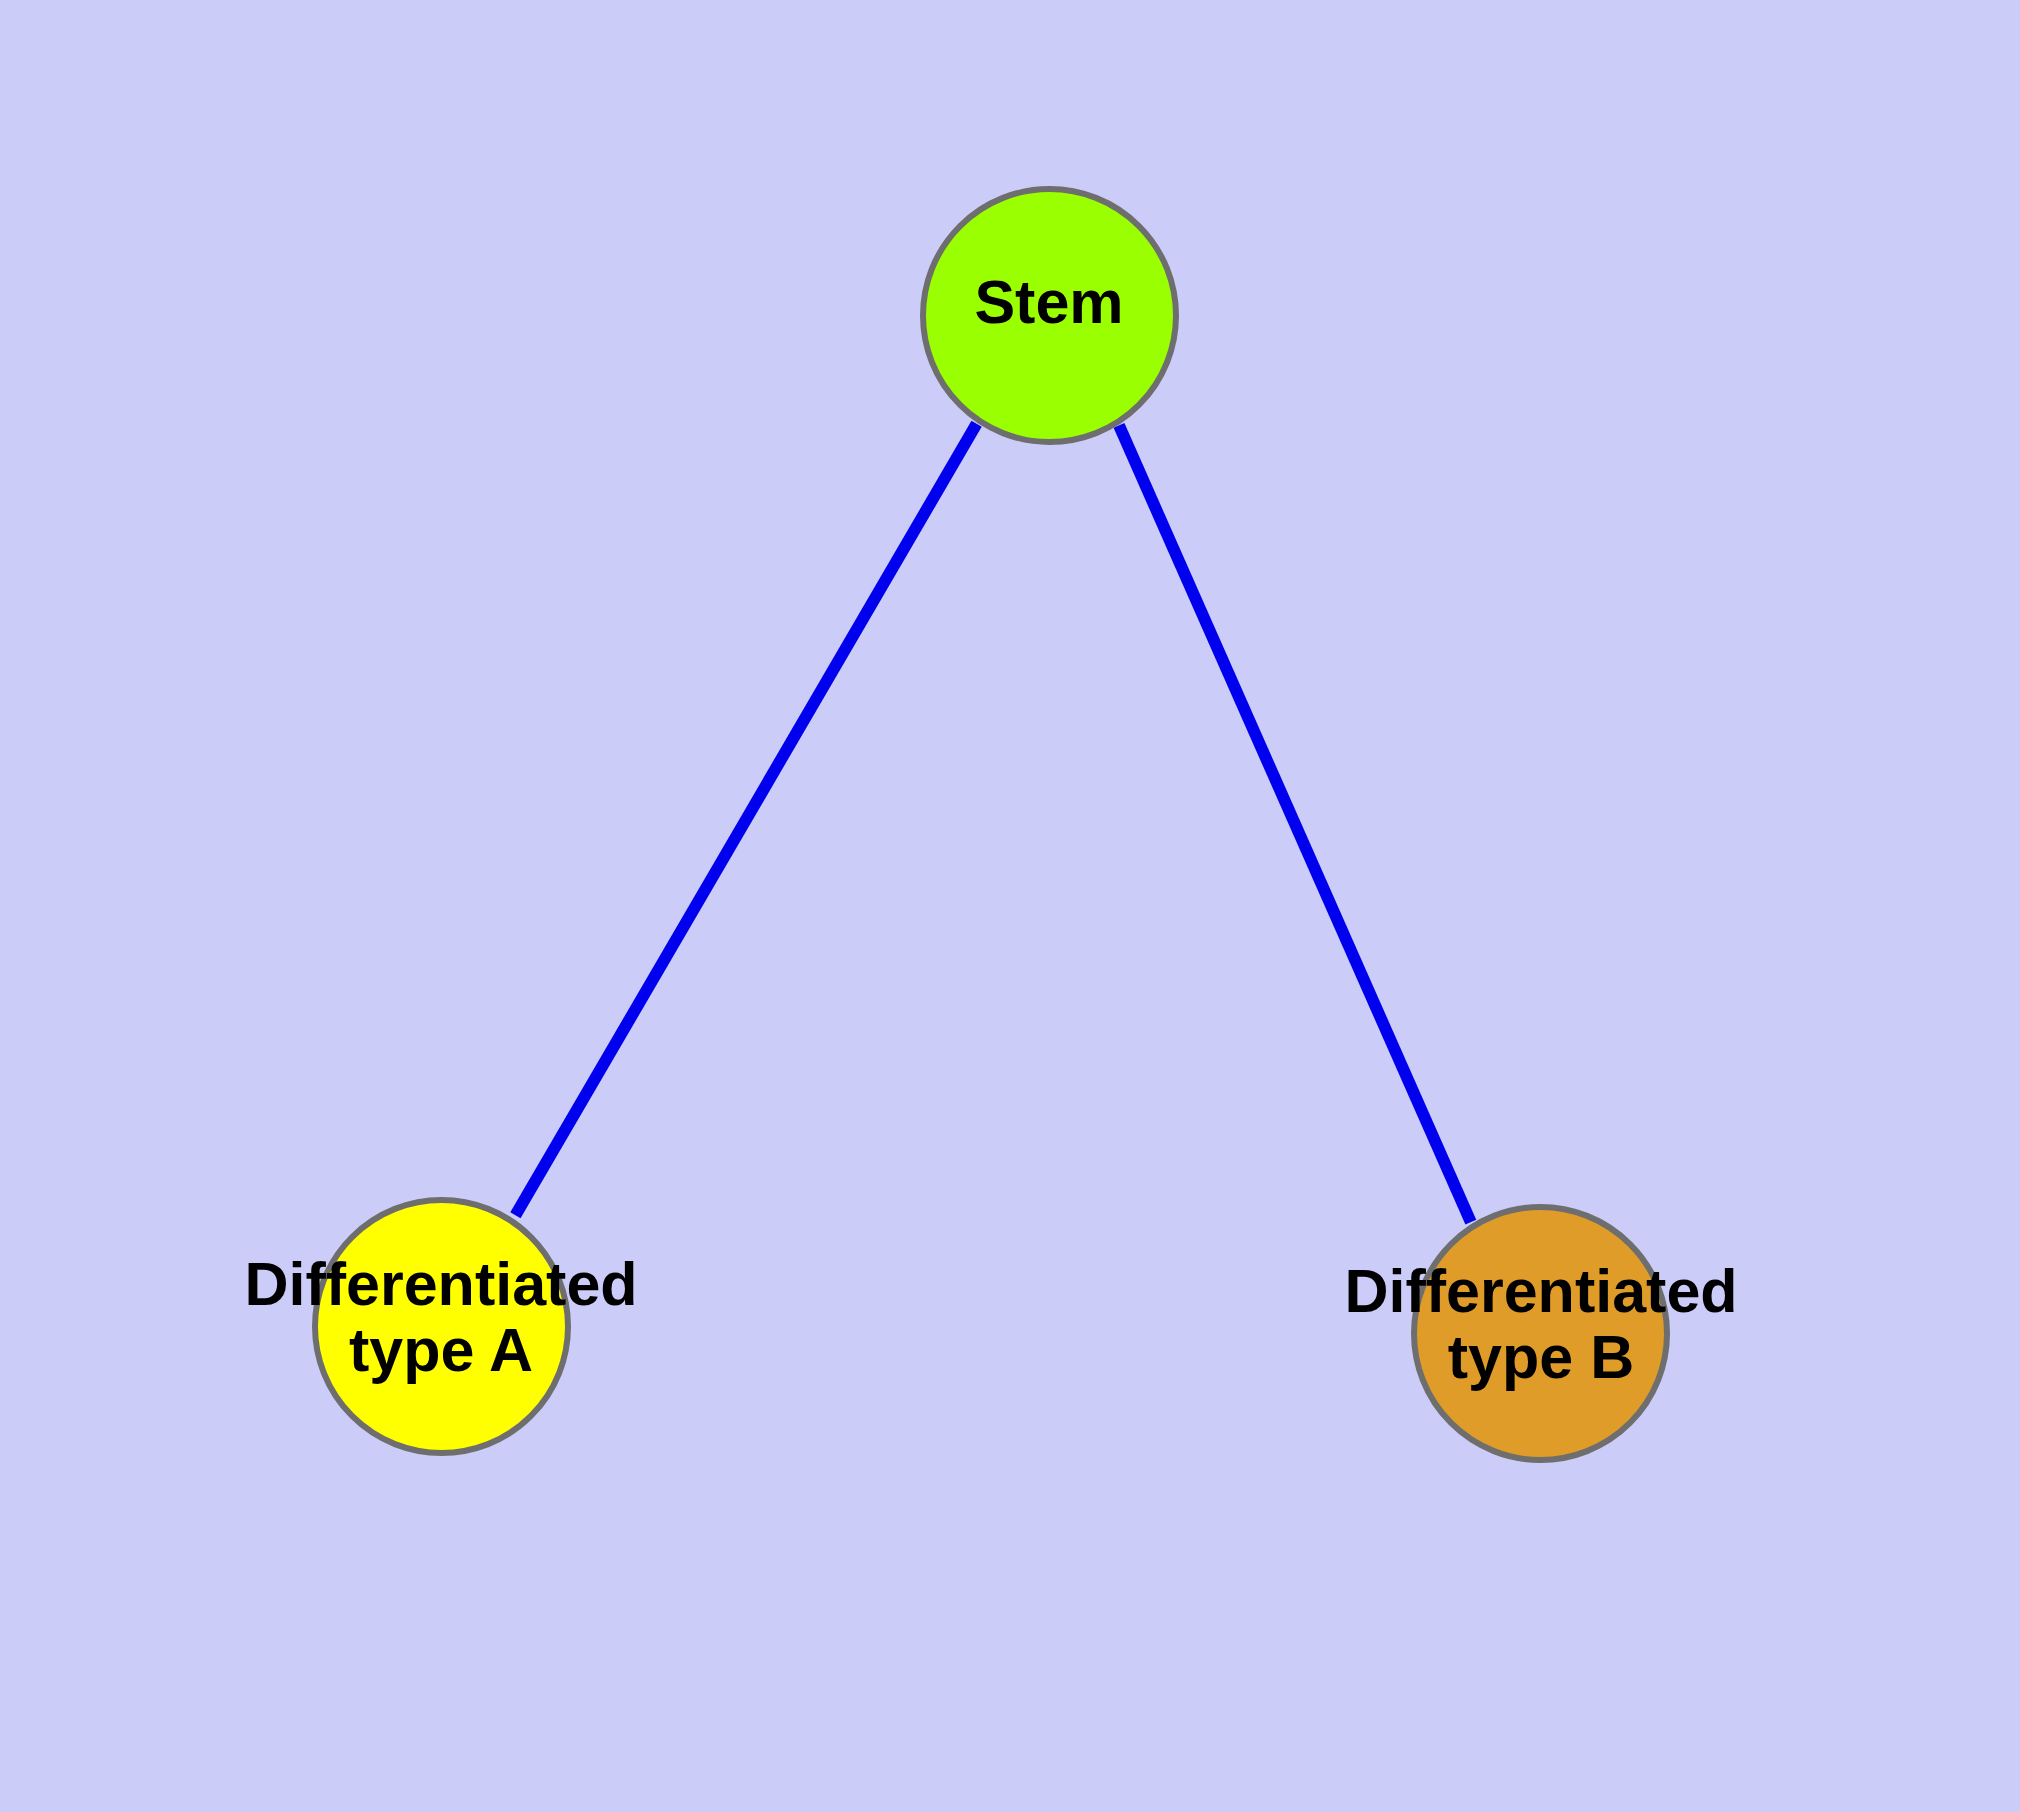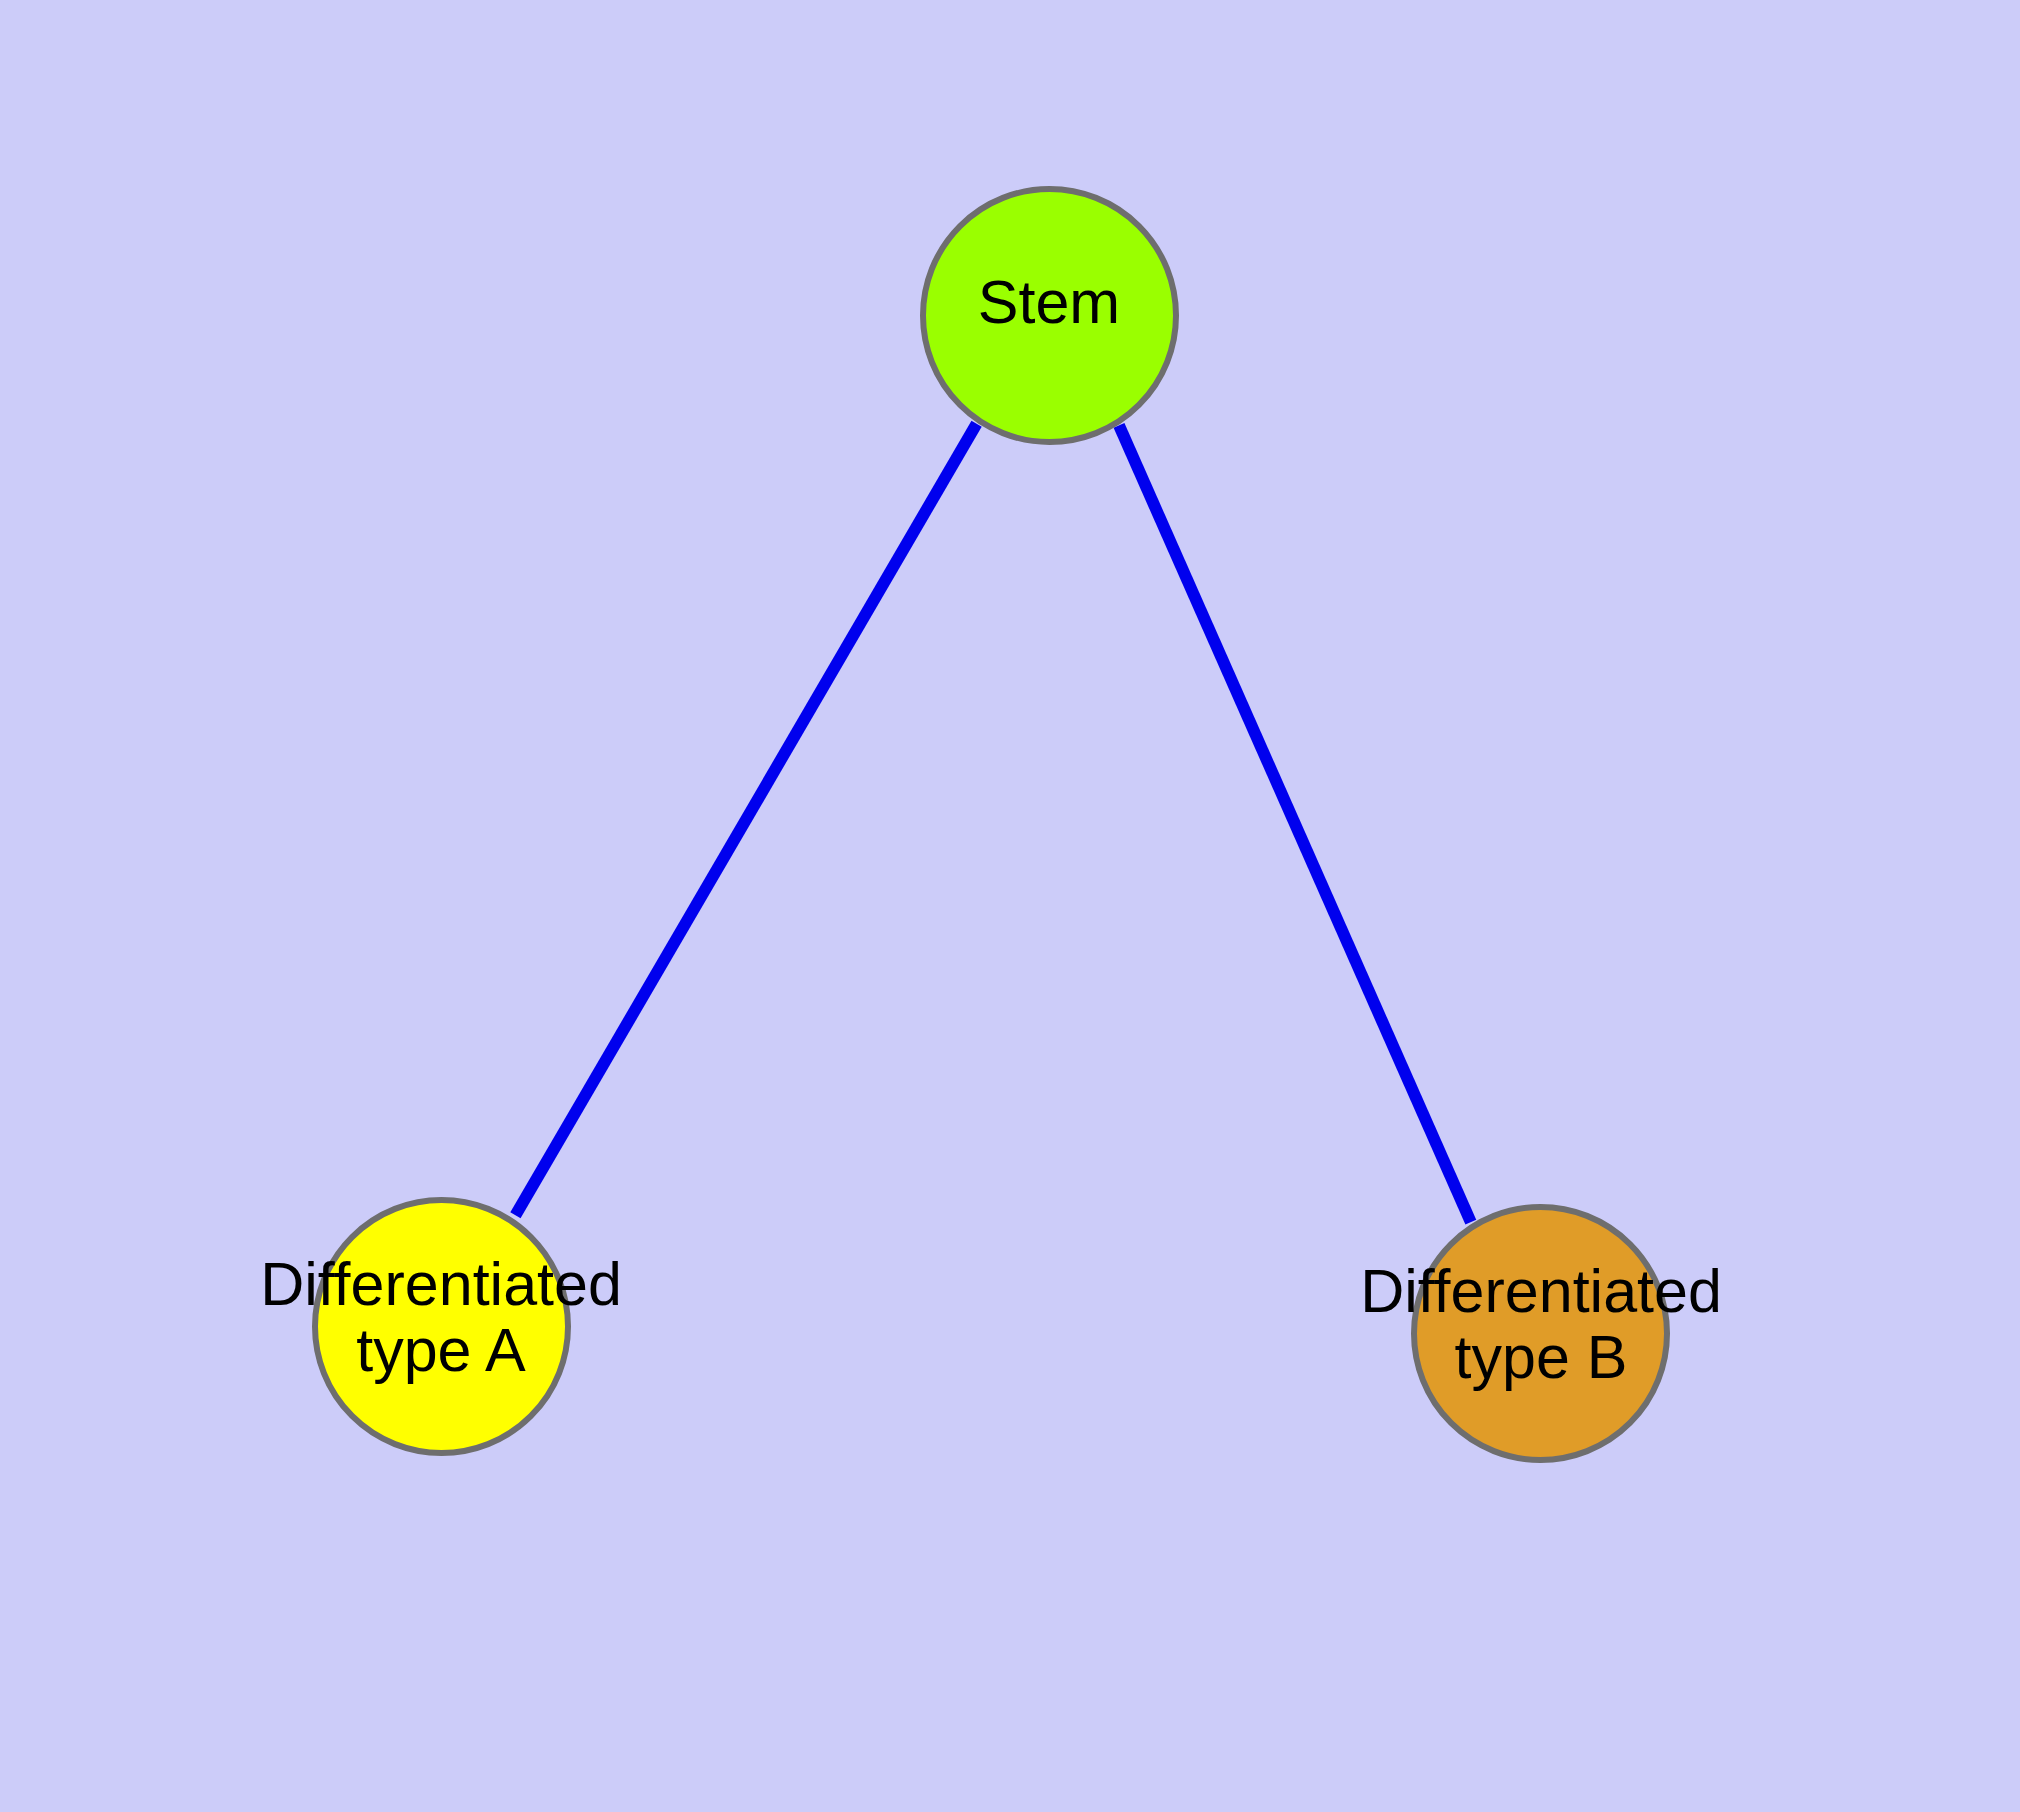--- a/index.html
+++ b/index.html
@@ -24,21 +24,21 @@
   }
   .node {
     position: absolute;
     border-radius: 50%;
     box-sizing: border-box;
     border: 6px solid #6e6e6e;
   }
   .node-label {
     position: absolute;
     text-align: center;
-    font-weight: normal;
+    font-weight: bold;
     color: #000000;
     line-height: 1.08;
     white-space: pre-line;
     pointer-events: none;
   }
   #node-stem {
     left: 920px;
     top: 186px;
     width: 259px;
     height: 259px;

